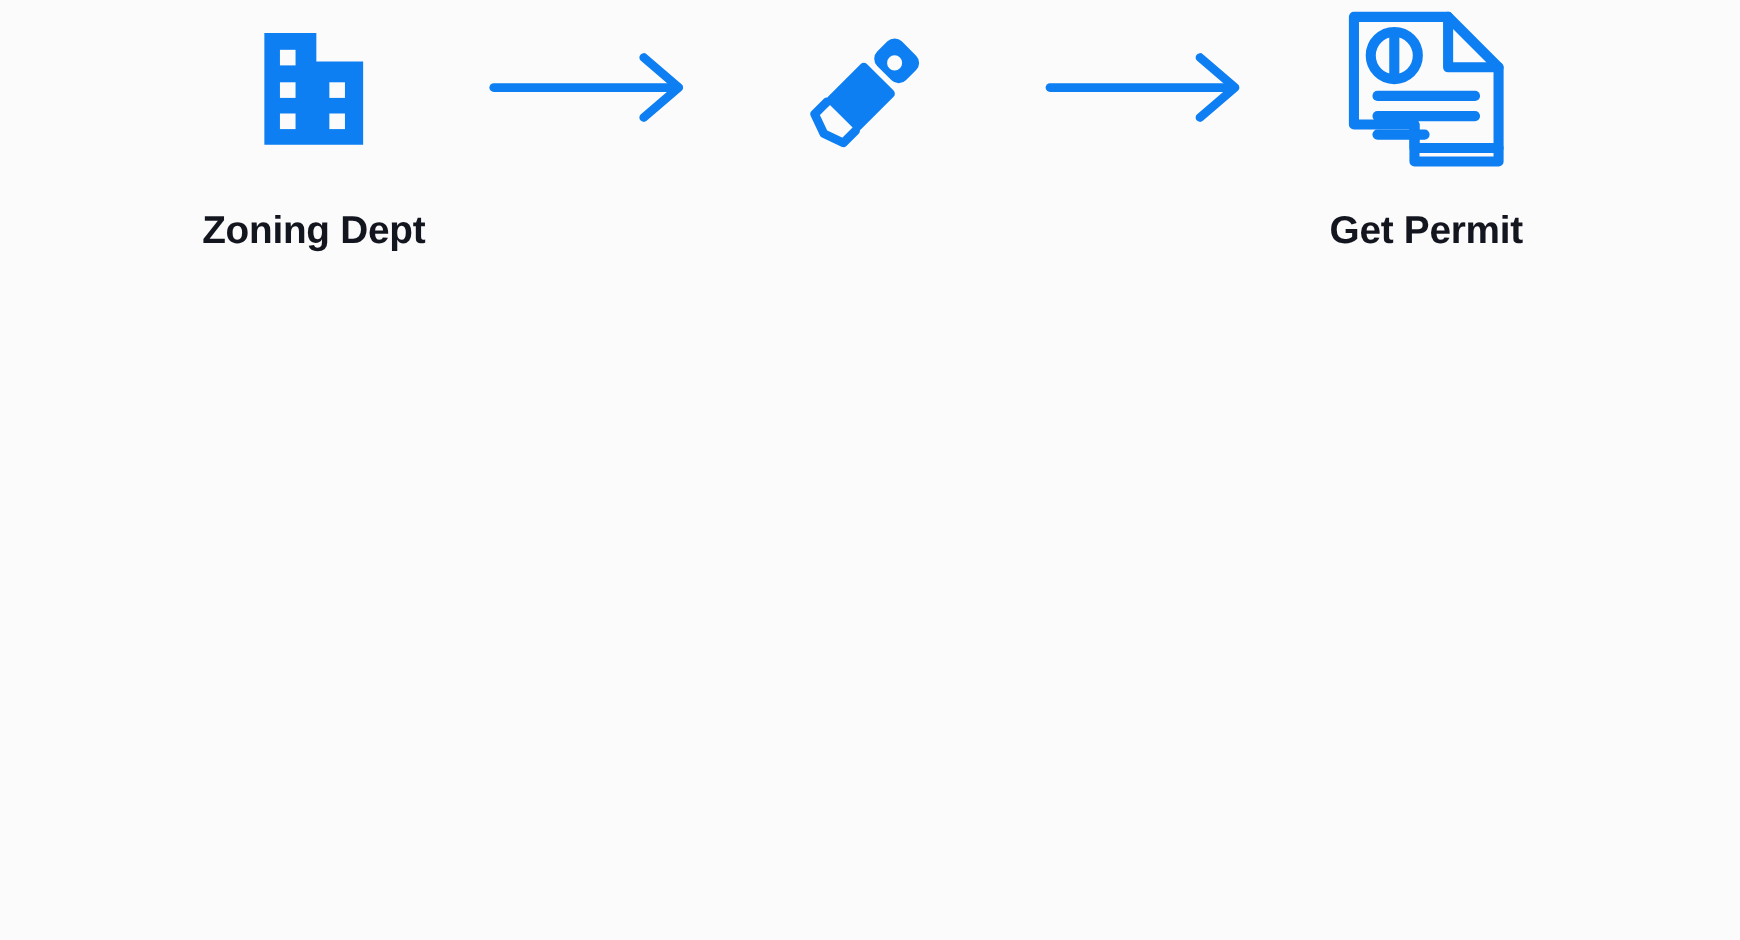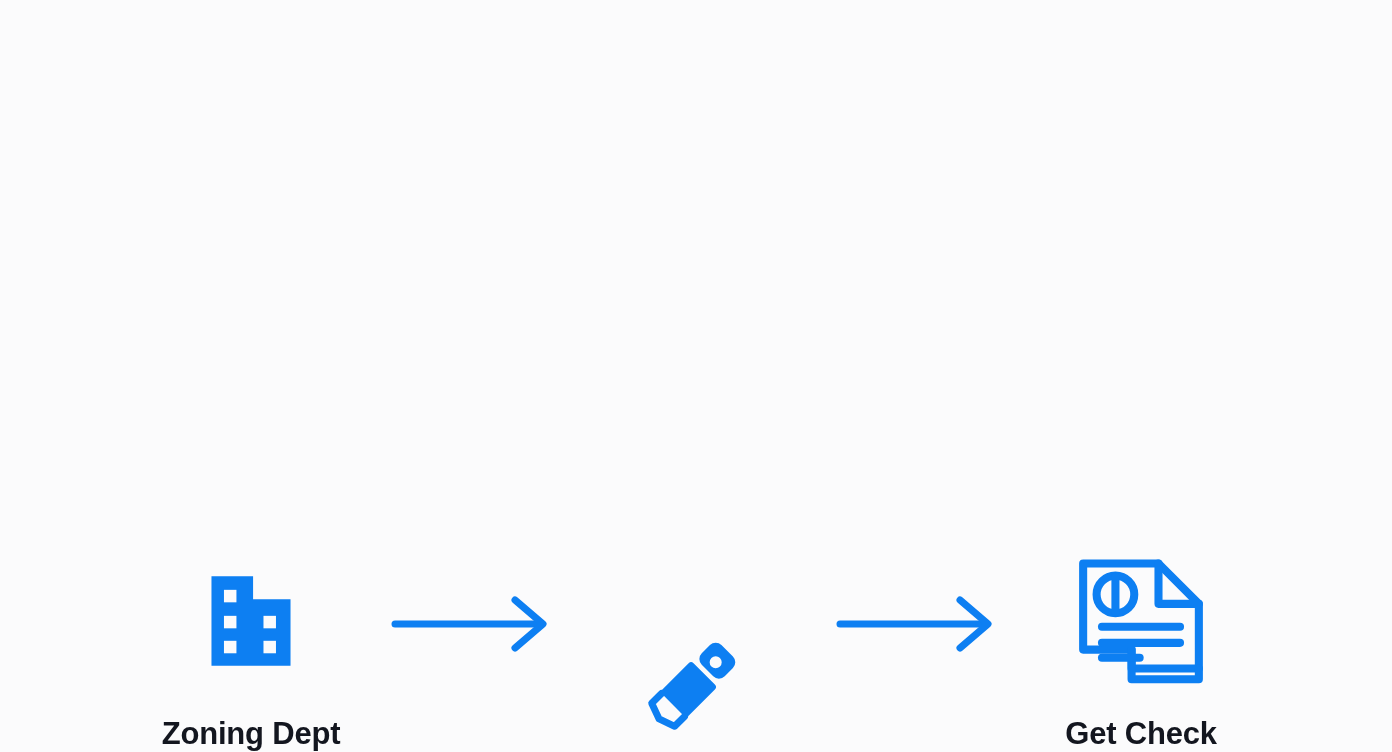--- a/index.html
+++ b/index.html
@@ -24,21 +24,21 @@
 
   
   .flow {
     position: absolute;
     left: 0;
     top: 0;
     width: 1392px;
     height: 752px;
     display: flex;
     flex-direction: row;
-    align-items: flex-end;
+    align-items: flex-start;
     justify-content: center;
     gap: 0;
   }
 
   .step {
     display: flex;
     flex-direction: column;
     align-items: center;
     justify-content: flex-start;
     width: 250px;
@@ -143,17 +143,17 @@
 
             <circle cx="36" cy="33" r="14"></circle>
             <line x1="36" y1="20" x2="36" y2="46"></line>
 
             <line x1="26" y1="57" x2="84" y2="57"></line>
             <line x1="26" y1="69" x2="84" y2="69"></line>
             <line x1="26" y1="80" x2="54" y2="80"></line>
           </g>
         </svg>
       </div>
-      <div class="step-label">Get Check</div>
+      <div class="step-label">Get Permit</div>
     </div>
 
   </div>
 </div>
 
 </body></html>

